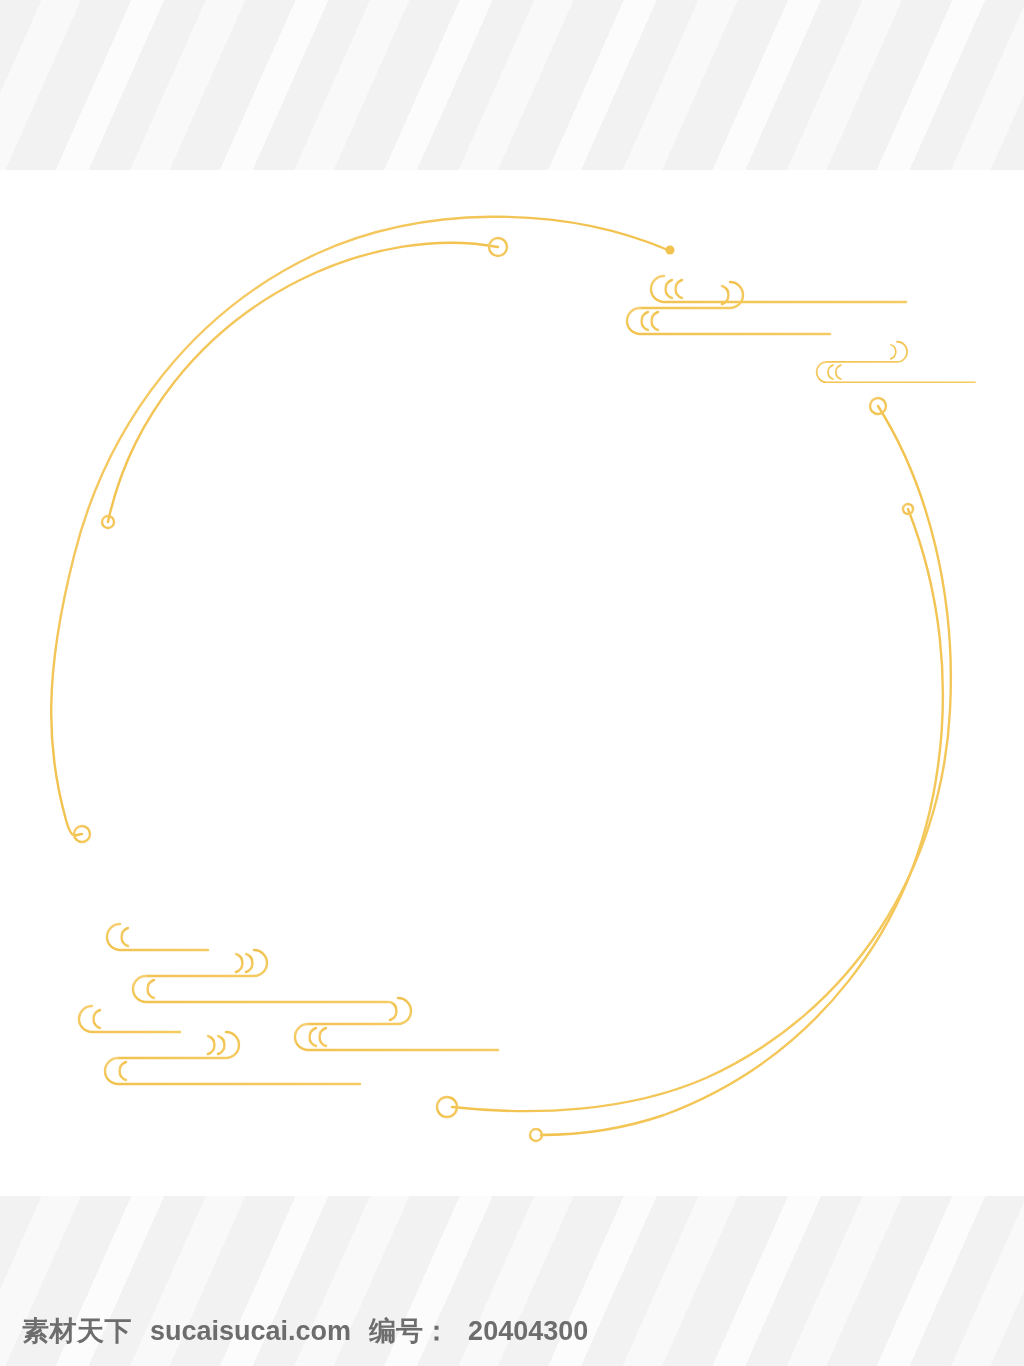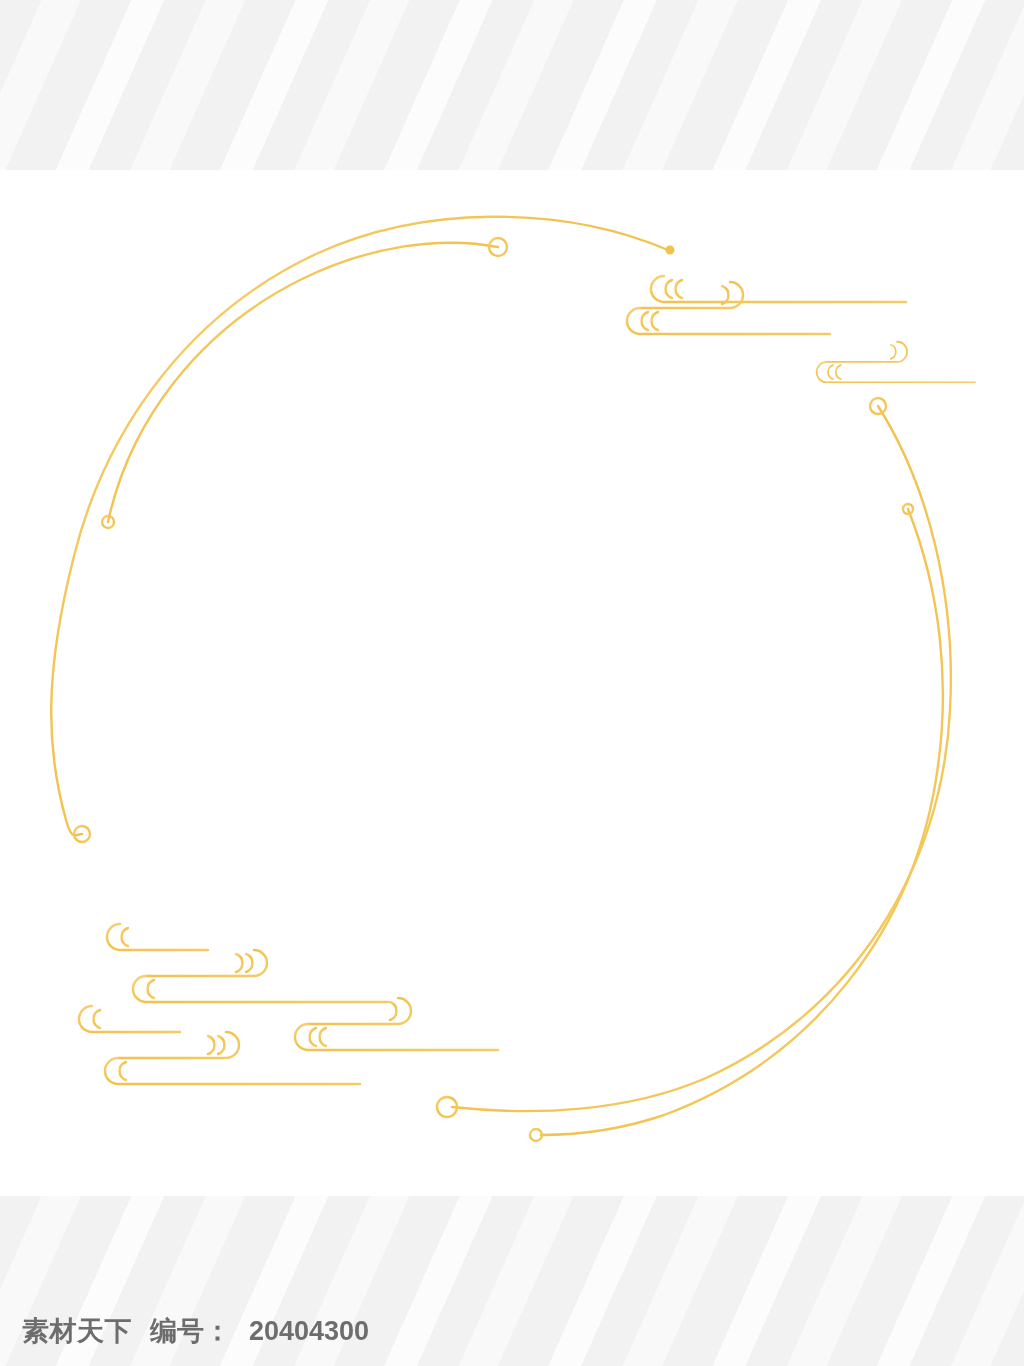--- a/index.html
+++ b/index.html
@@ -166,18 +166,19 @@
       </g>
 
     </svg>
   </div>
 
   <div class="band" id="band-bottom"></div>
 
   <div id="footer">
     <div id="watermark">
       <span class="brand">素材天下</span>
+      <span class="site">sucaisucai.com</span>
       <span class="code">编号：</span>
       <span class="code">20404300</span>
     </div>
   </div>
 
 </div>
 
 </body></html>

